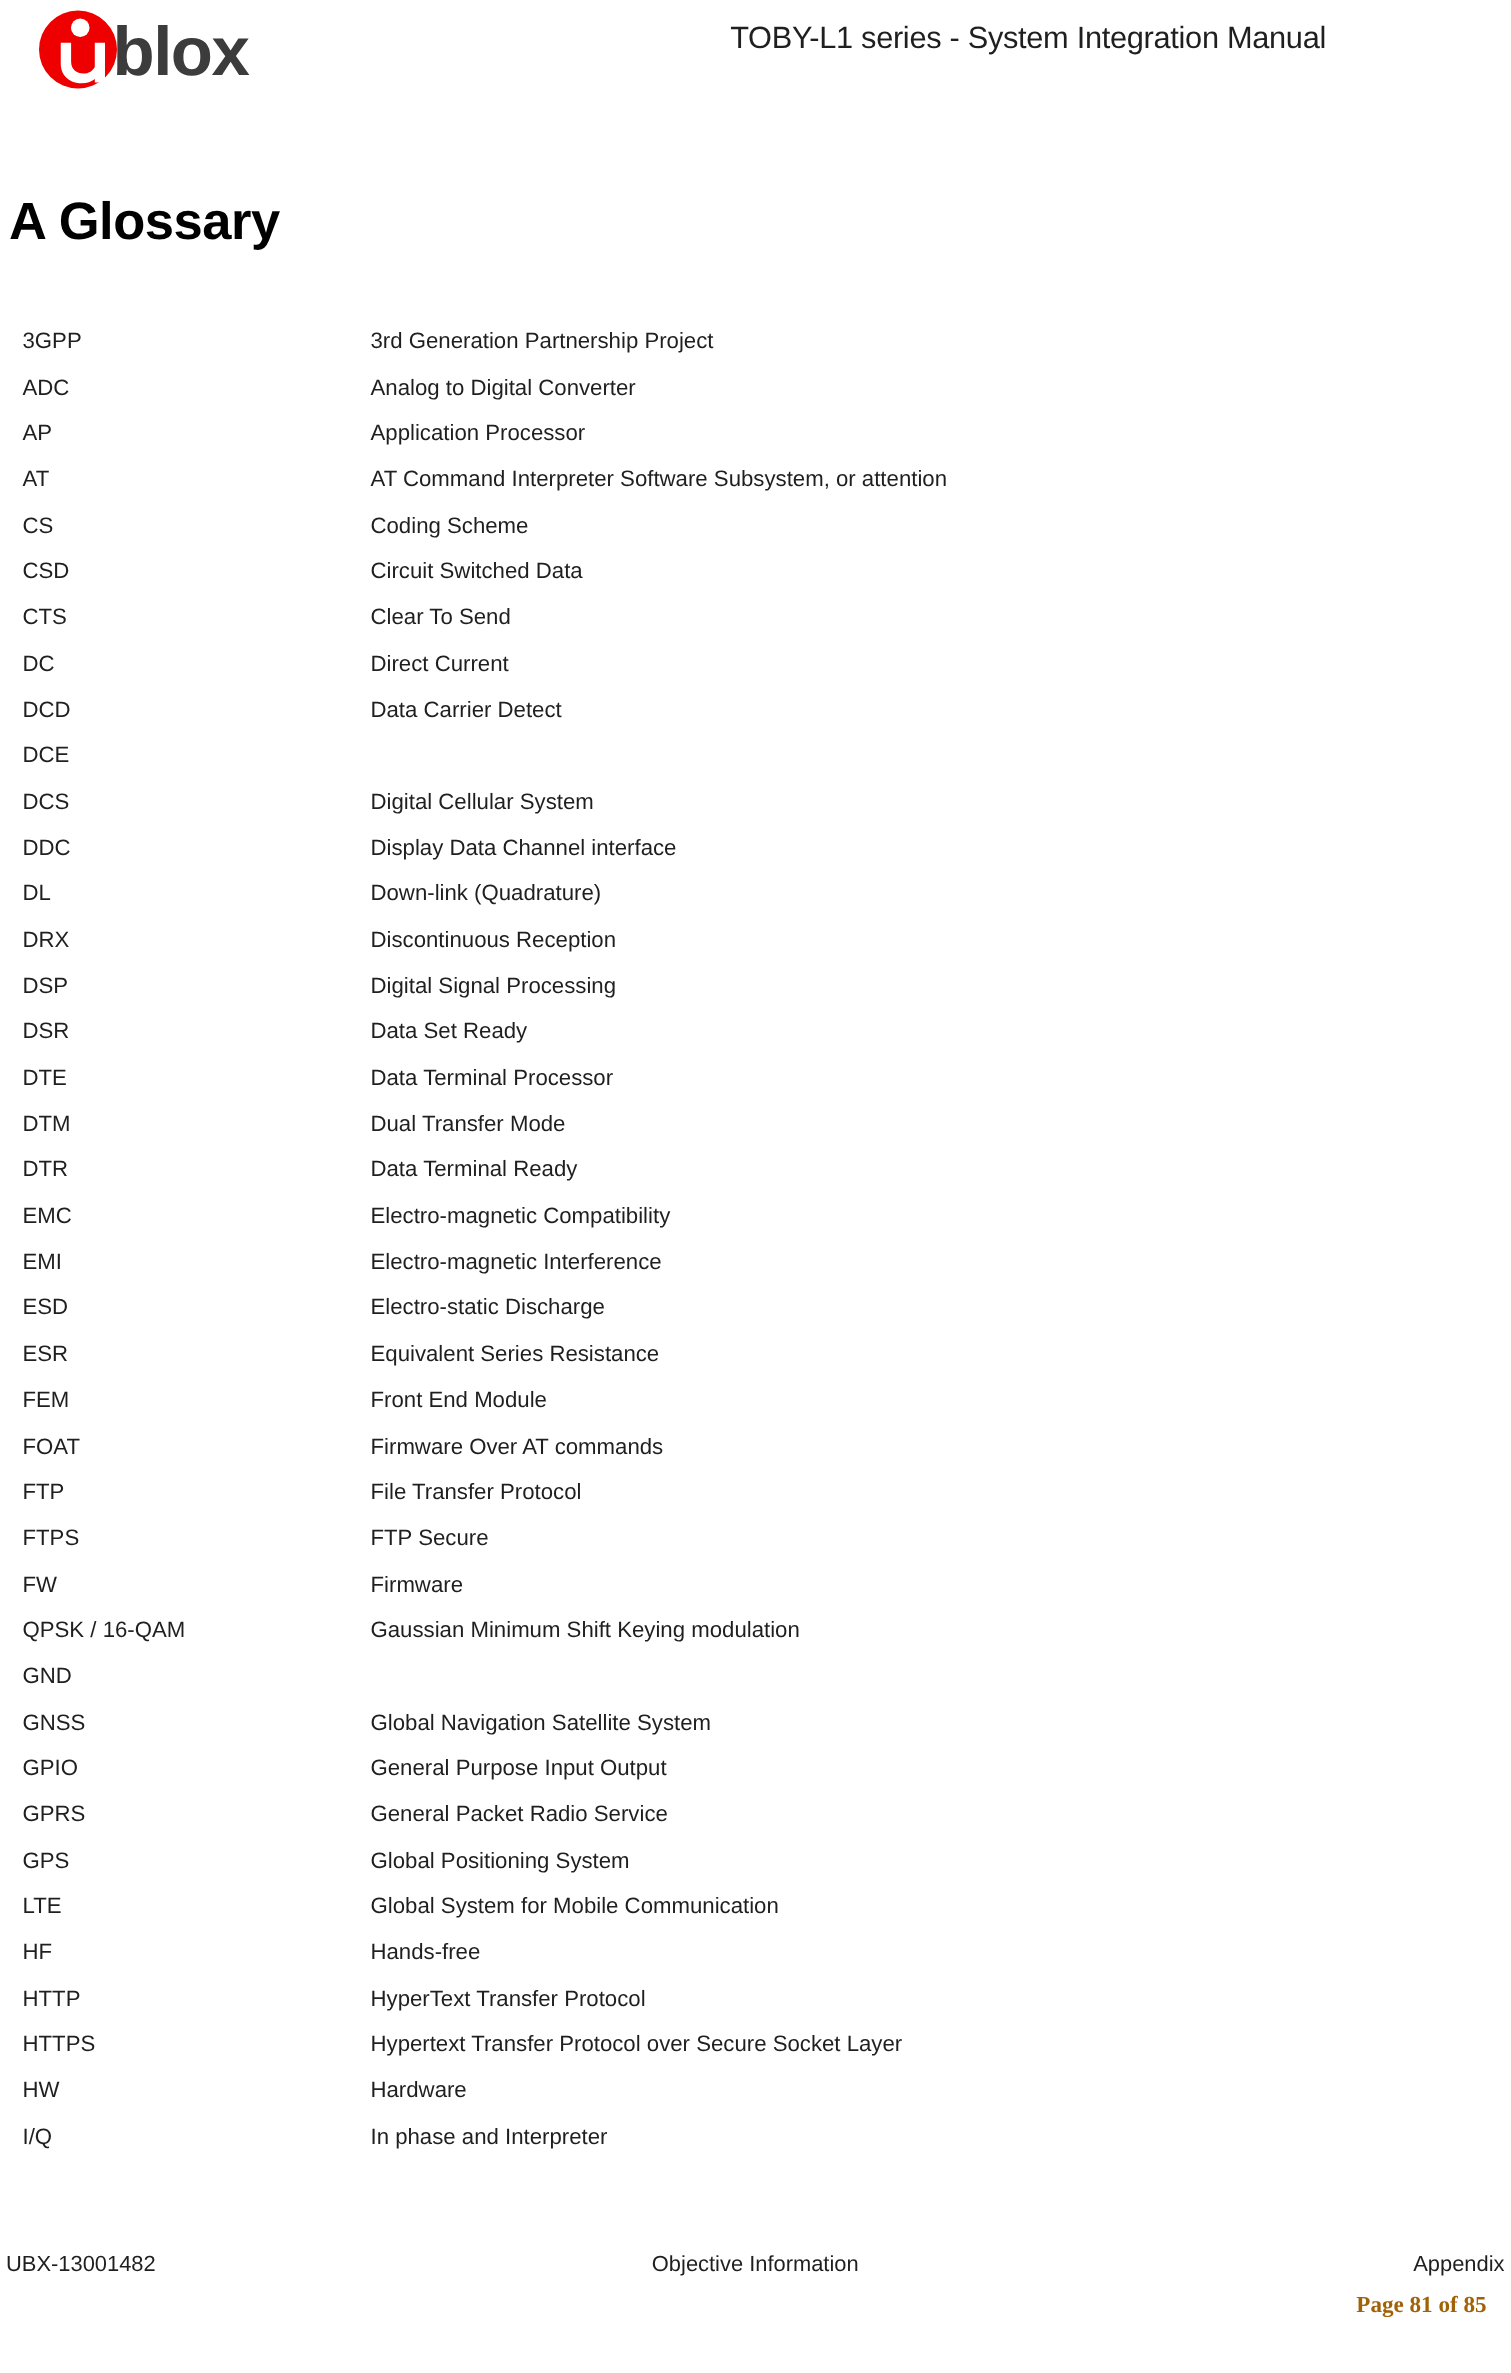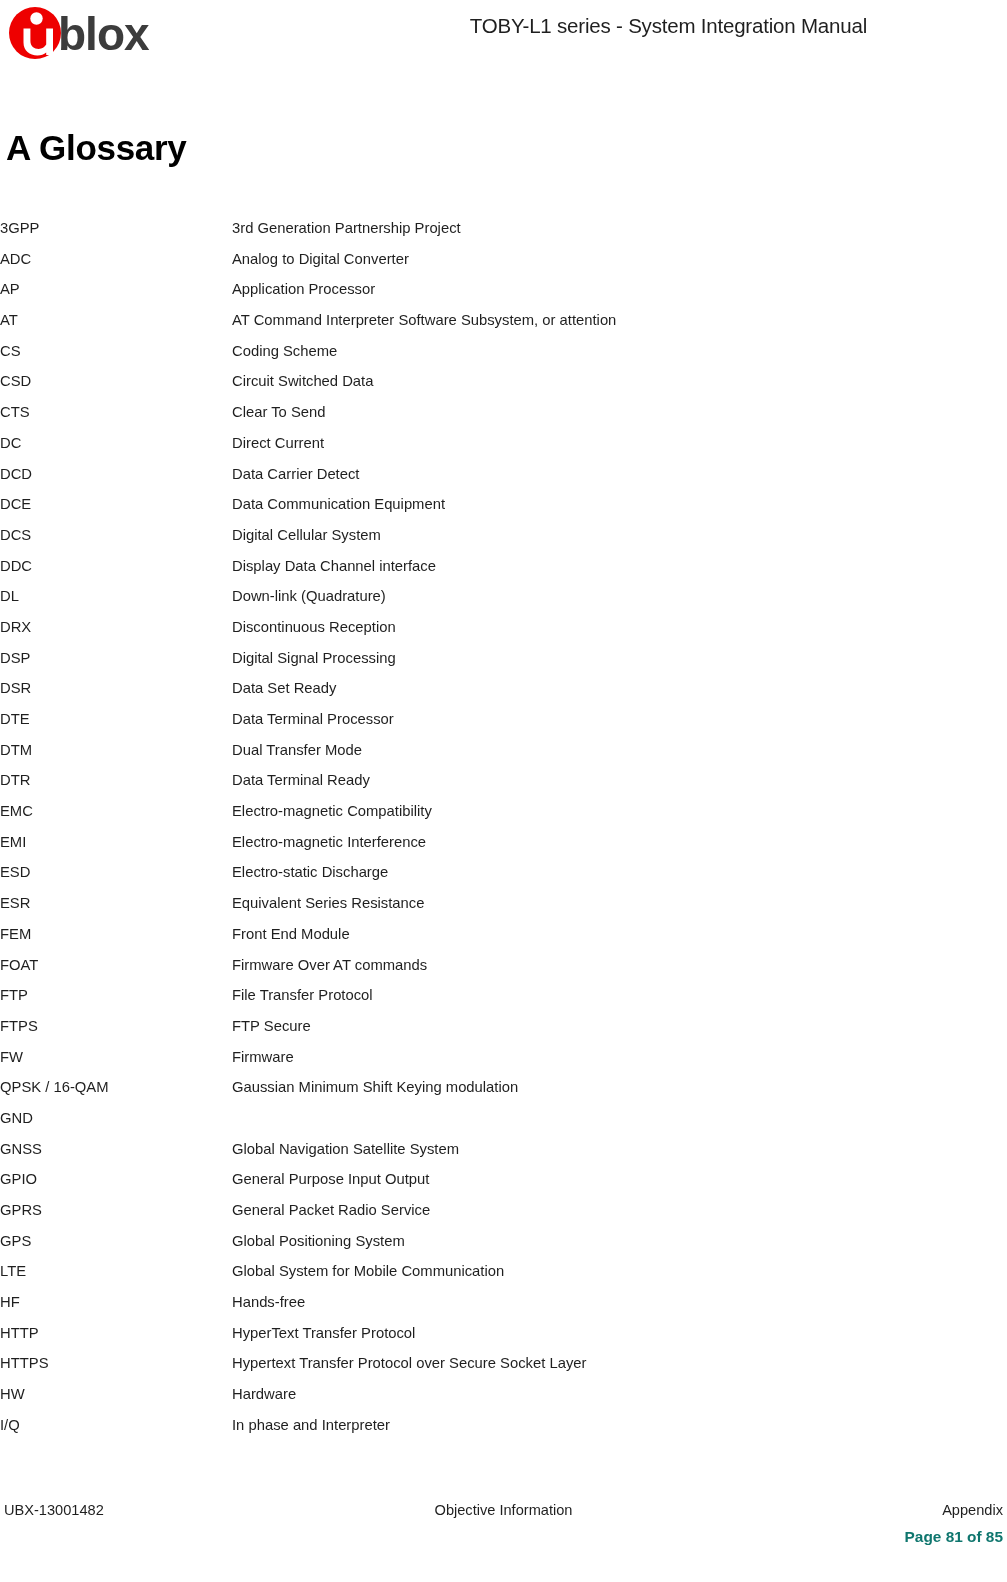--- a/index.html
+++ b/index.html
@@ -13,21 +13,21 @@
     position: relative;
     font-family: "Liberation Sans", sans-serif;
     color: #1a1a1a;
     overflow: hidden;
   }
 
   
   .page-header {
     position: absolute;
     top: 0;
-    left: 0;
+    left: 17px;
     width: 877px;
     height: 70px;
   }
   .logo {
     position: absolute;
     left: 6px;
     top: 4px;
     width: 160px;
     height: 58px;
   }
@@ -60,20 +60,21 @@
   .glossary {
     position: absolute;
     left: 0px;
     top: 220px;
     width: 1007px;
   }
   .glossary-row {
     display: flex;
     align-items: baseline;
     height: 30.7px;
+    padding-left: 15px;
   }
   .term {
     width: 232px;
     flex: 0 0 232px;
     font-size: 14.8px;
     font-weight: 400;
     color: #1f1f1f;
     white-space: nowrap;
   }
   .definition {
@@ -117,26 +118,27 @@
   .footer-section {
     position: absolute;
     right: 4px;
     top: 0;
     font-size: 14.6px;
     color: #1f1f1f;
     white-space: nowrap;
   }
   .footer-page {
     position: absolute;
-    right: 4px;
+    right: 16px;
     top: 26px;
     font-size: 15.4px;
     font-weight: bold;
-    color: #0f766e;
-    white-space: nowrap;
+    color: #a16207;
+    white-space: nowrap;
+    font-family: Liberation Serif, serif;
   }
 </style>
 </head>
 <body>
 
 <div class="page-header">
 
   <div class="logo">
     <svg width="160" height="58" viewBox="0 0 160 58" xmlns="http://www.w3.org/2000/svg">
 
@@ -187,21 +189,20 @@
     <div class="glossary-row">
       <div class="term">DC</div>
       <div class="definition">Direct Current</div>
     </div>
     <div class="glossary-row">
       <div class="term">DCD</div>
       <div class="definition">Data Carrier Detect</div>
     </div>
     <div class="glossary-row">
       <div class="term">DCE</div>
-      <div class="definition">Data Communication Equipment</div>
     </div>
     <div class="glossary-row">
       <div class="term">DCS</div>
       <div class="definition">Digital Cellular System</div>
     </div>
     <div class="glossary-row">
       <div class="term">DDC</div>
       <div class="definition">Display Data Channel interface</div>
     </div>
     <div class="glossary-row">

